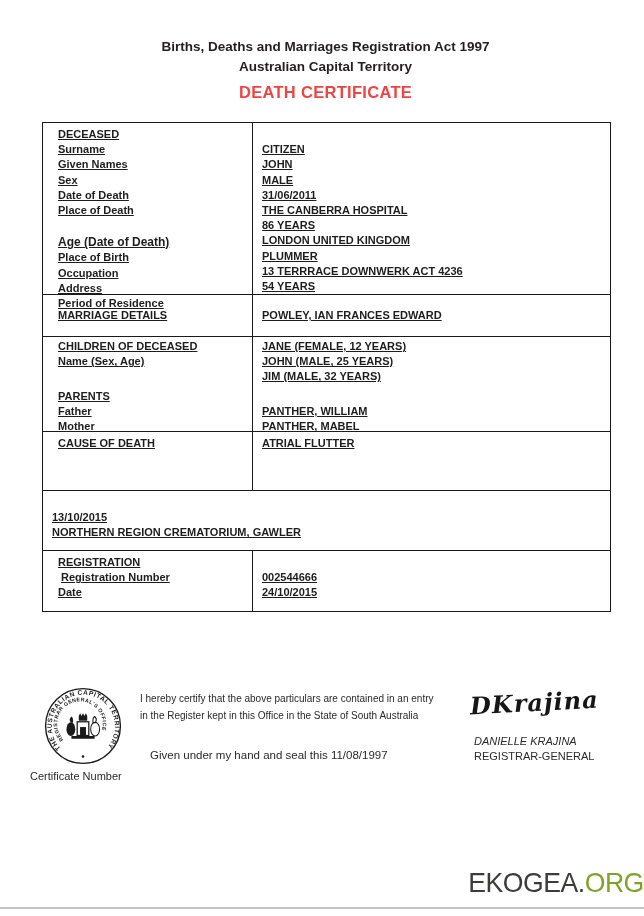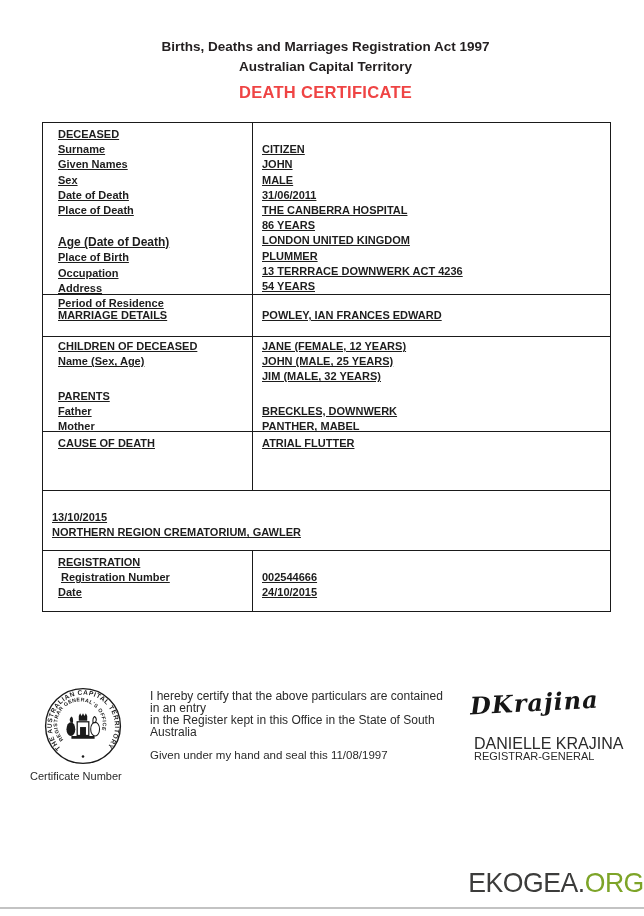--- a/index.html
+++ b/index.html
@@ -30,26 +30,26 @@
   .sec-marriage .cell-l, .sec-marriage .cell-r { padding-top:13px; }
   .sec-children     { height:95px; }
   .sec-children .cell-l, .sec-children .cell-r { padding-top:2px; }
   .sec-cause        { height:59px; }
   .sec-burial       { height:60px; }
   .sec-registration { height:61px; }
 
   
   .seal { position:absolute; left:44px; top:687px; }
   .cert-num { position:absolute; left:30px; top:770px; font-size:11px; color:#2a2a2a; }
-  .certify { position:absolute; left:150px; top:690px; width:300px; font-size:12px; line-height:12px; color:#2a2a2a; }
+  .certify { position:absolute; left:140px; top:690px; width:300px; font-size:10px; line-height:17px; color:#2a2a2a; }
   .given   { position:absolute; left:150px; top:749px; font-size:11.5px; color:#2a2a2a; }
   .sig { position:absolute; left:470px; top:688px; width:130px;
          font-family:"DejaVu Serif", serif; font-style:italic; font-weight:bold;
          font-size:24px; color:#161616; transform:rotate(-3deg); letter-spacing:1px; }
-  .sig-name  { position:absolute; left:474px; top:735px; font-size:16px; color:#2a2a2a; }
+  .sig-name  { position:absolute; left:474px; top:735px; font-size:11px; color:#2a2a2a;font-style:italic; }
   .sig-title { position:absolute; left:474px; top:750px; font-size:11px; color:#2a2a2a; }
 
   
   .watermark { position:absolute; right:7px; top:867px; font-size:28px; font-weight:normal;
                transform:scaleX(.95); transform-origin:right; letter-spacing:-.5px; }
   .wm-dark  { color:#3c3c3b; }
   .wm-green { color:#7da428; }
   .bottom-line { position:absolute; left:0; right:0; top:907px; height:2px; background:#c3c3c3; }
 </style>
 </head>
@@ -110,21 +110,21 @@
         <div class="ln blank"></div>
         <div class="ln gap">PARENTS</div>
         <div class="ln">Father</div>
         <div class="ln">Mother</div>
       </div>
       <div class="cell-r">
         <div class="ln">JANE (FEMALE, 12 YEARS)</div>
         <div class="ln">JOHN (MALE, 25 YEARS)</div>
         <div class="ln">JIM (MALE, 32 YEARS)</div>
         <div class="ln blank gap"></div>
-        <div class="ln">BRECKLES, DOWNWERK</div>
+        <div class="ln">PANTHER, WILLIAM</div>
         <div class="ln">PANTHER, MABEL</div>
       </div>
     </div>
 
     <div class="sec sec-cause">
       <div class="cell-l">
         <div class="ln">CAUSE OF DEATH</div>
       </div>
       <div class="cell-r">
         <div class="ln">ATRIAL FLUTTER</div>

